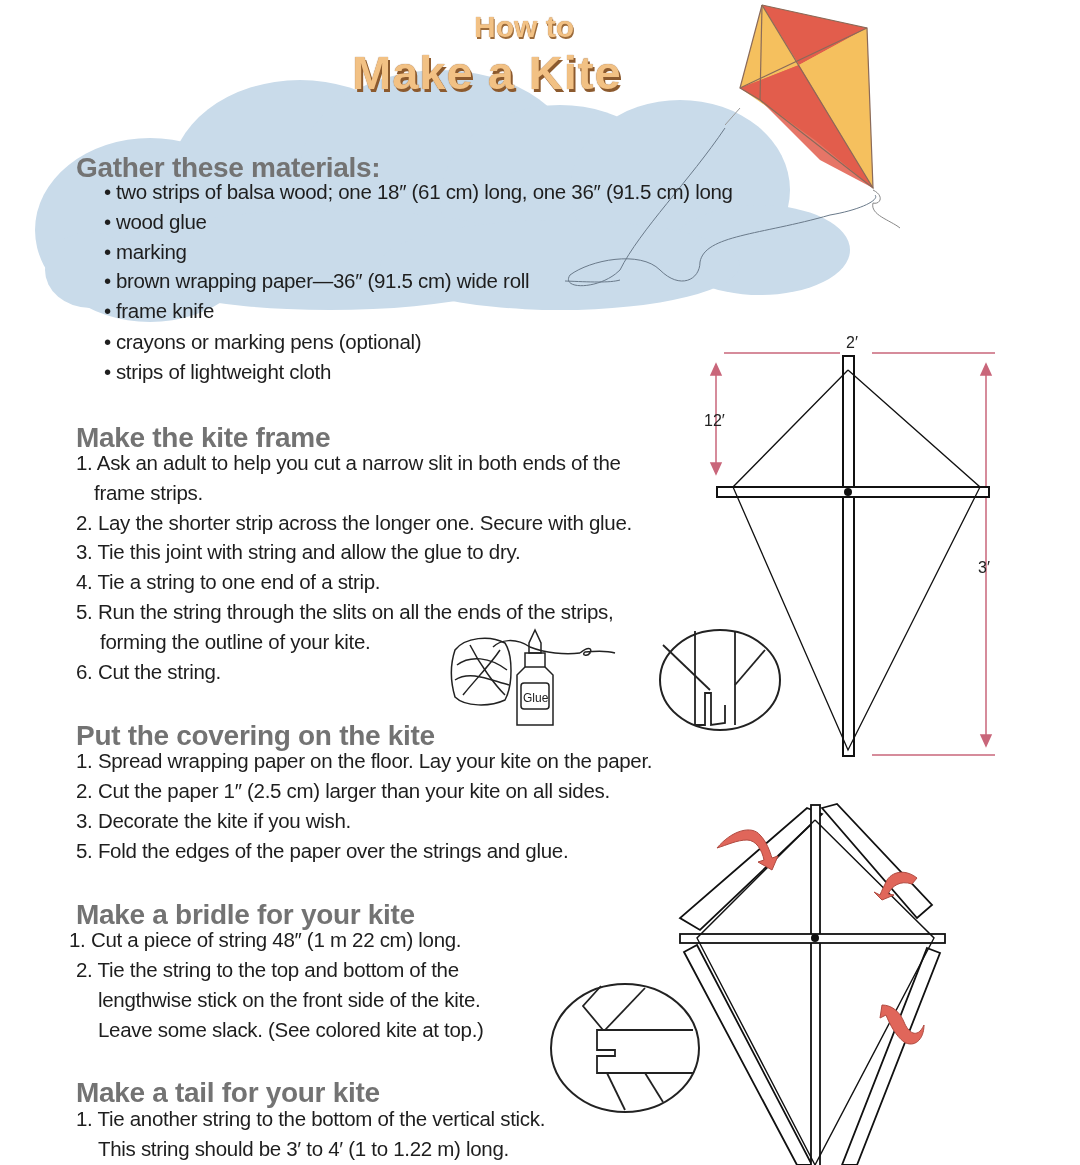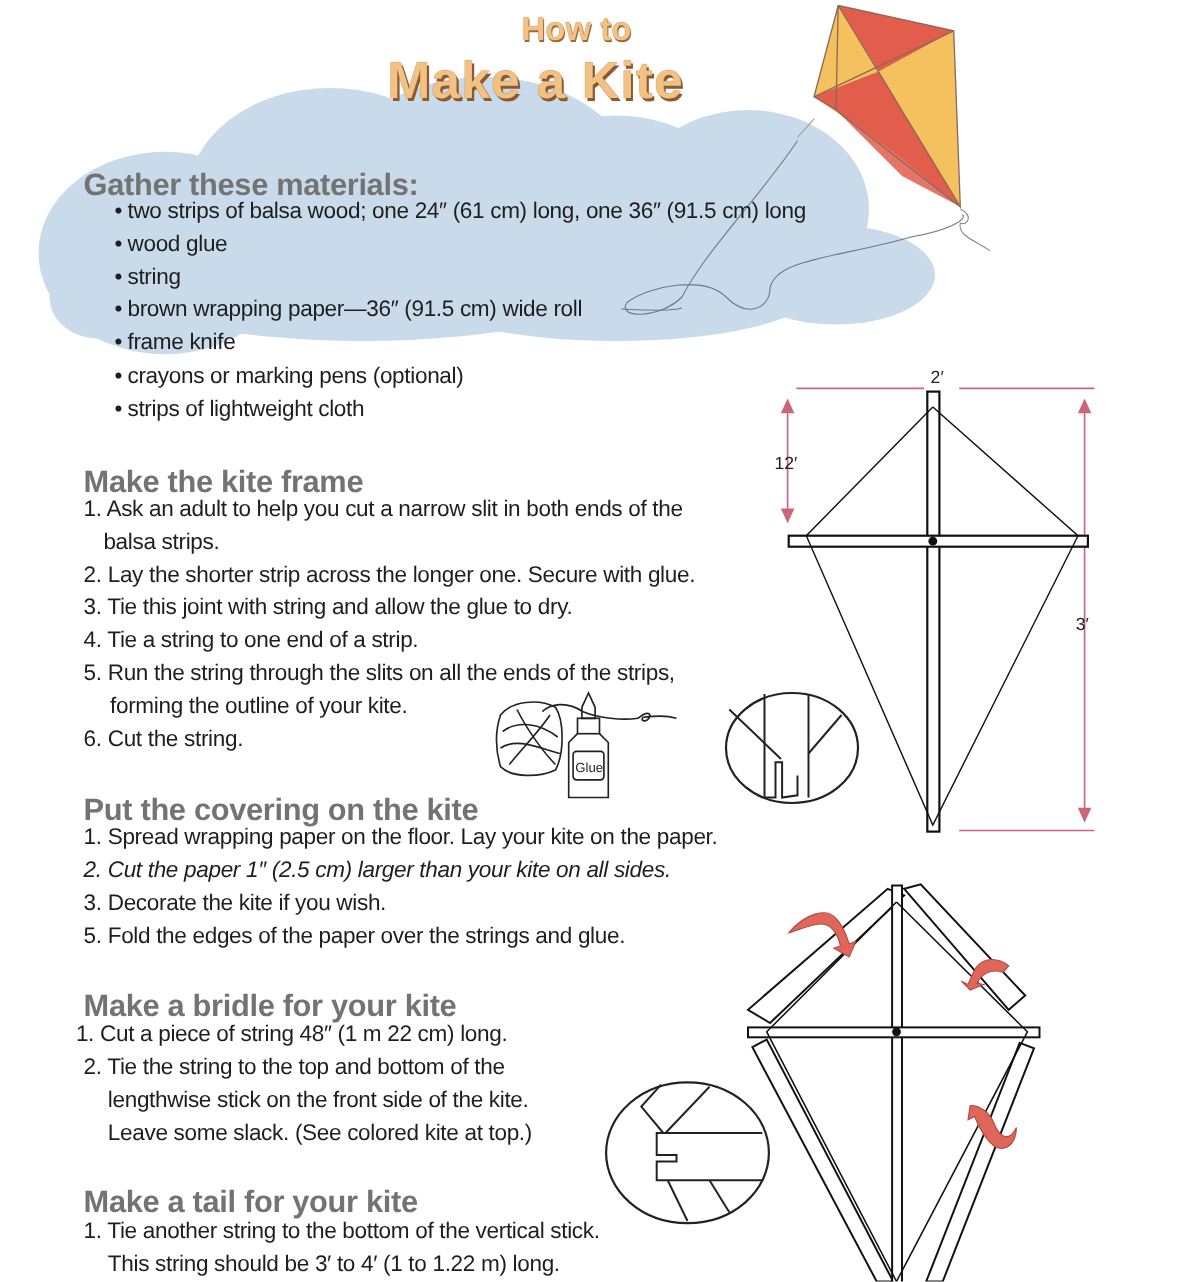--- a/index.html
+++ b/index.html
@@ -49,32 +49,32 @@
   </g>
   <line x1="0" y1="125" x2="15" y2="108" stroke="#999" stroke-width="1"></line>
   <path d="M 148 190 C 160 196, 155 205, 148 203 C 145 215, 165 220, 175 228" fill="none" stroke="#888" stroke-width="1"></path>
 </svg>
 
 <div id="title-how" class="abs">How to</div>
 <div id="title-main" class="abs">Make a Kite</div>
 
 <div class="abs heading" style="left:76px;top:152px;">Gather these materials:</div>
 <div>
-  <div class="abs line bul" style="left:104px;top:180px;">two strips of balsa wood; one 24″ (61 cm) long, one 36″ (91.5 cm) long</div>
+  <div class="abs line bul" style="left:104px;top:180px;">two strips of balsa wood; one 18″ (61 cm) long, one 36″ (91.5 cm) long</div>
   <div class="abs line bul" style="left:104px;top:210px;">wood glue</div>
-  <div class="abs line bul" style="left:104px;top:240px;">string</div>
+  <div class="abs line bul" style="left:104px;top:240px;">marking</div>
   <div class="abs line bul" style="left:104px;top:269px;">brown wrapping paper—36″ (91.5 cm) wide roll</div>
   <div class="abs line bul" style="left:104px;top:299px;">frame knife</div>
   <div class="abs line bul" style="left:104px;top:330px;">crayons or marking pens (optional)</div>
   <div class="abs line bul" style="left:104px;top:360px;">strips of lightweight cloth</div>
 </div>
 
 <div class="abs heading" style="left:76px;top:422px;">Make the kite frame</div>
 <div class="abs line" style="left:76px;top:451px;">1. Ask an adult to help you cut a narrow slit in both ends of the</div>
-<div class="abs line" style="left:94px;top:481px;">balsa strips.</div>
+<div class="abs line" style="left:94px;top:481px;">frame strips.</div>
 <div class="abs line" style="left:76px;top:511px;">2. Lay the shorter strip across the longer one. Secure with glue.</div>
 <div class="abs line" style="left:76px;top:540px;">3. Tie this joint with string and allow the glue to dry.</div>
 <div class="abs line" style="left:76px;top:570px;">4. Tie a string to one end of a strip.</div>
 <div class="abs line" style="left:76px;top:600px;">5. Run the string through the slits on all the ends of the strips,</div>
 <div class="abs line" style="left:100px;top:630px;">forming the outline of your kite.</div>
 <div class="abs line" style="left:76px;top:660px;">6. Cut the string.</div>
 
 <svg width="190" height="110" style="left:445px;top:625px;">
   <g fill="none" stroke="#222" stroke-width="1.5">
     <path d="M 10 25 C 20 12, 45 10, 60 18 C 68 30, 68 60, 60 75 C 45 82, 20 82, 10 72 C 5 55, 5 40, 10 25 Z"></path>
@@ -126,21 +126,21 @@
   </g>
 
   <g stroke="#111" stroke-width="1.3" fill="none">
     <polyline points="148,40 33,157 148,420 280,157 148,40"></polyline>
   </g>
   <circle cx="148" cy="162" r="4" fill="#111"></circle>
 </svg>
 
 <div class="abs heading" style="left:76px;top:720px;">Put the covering on the kite</div>
 <div class="abs line" style="left:76px;top:749px;">1. Spread wrapping paper on the floor. Lay your kite on the paper.</div>
-<div class="abs line" style="left:76px;top:779px;font-style:italic;">2. Cut the paper 1″ (2.5 cm) larger than your kite on all sides.</div>
+<div class="abs line" style="left:76px;top:779px;">2. Cut the paper 1″ (2.5 cm) larger than your kite on all sides.</div>
 <div class="abs line" style="left:76px;top:809px;">3. Decorate the kite if you wish.</div>
 <div class="abs line" style="left:76px;top:839px;">5. Fold the edges of the paper over the strings and glue.</div>
 
 <div class="abs heading" style="left:76px;top:899px;">Make a bridle for your kite</div>
 <div class="abs line" style="left:69px;top:928px;">1. Cut a piece of string 48″ (1 m 22 cm) long.</div>
 <div class="abs line" style="left:76px;top:958px;">2. Tie the string to the top and bottom of the</div>
 <div class="abs line" style="left:98px;top:988px;">lengthwise stick on the front side of the kite.</div>
 <div class="abs line" style="left:98px;top:1018px;text-align:right;">Leave some slack. (See colored kite at top.)</div>
 
 <div class="abs heading" style="left:76px;top:1077px;">Make a tail for your kite</div>

